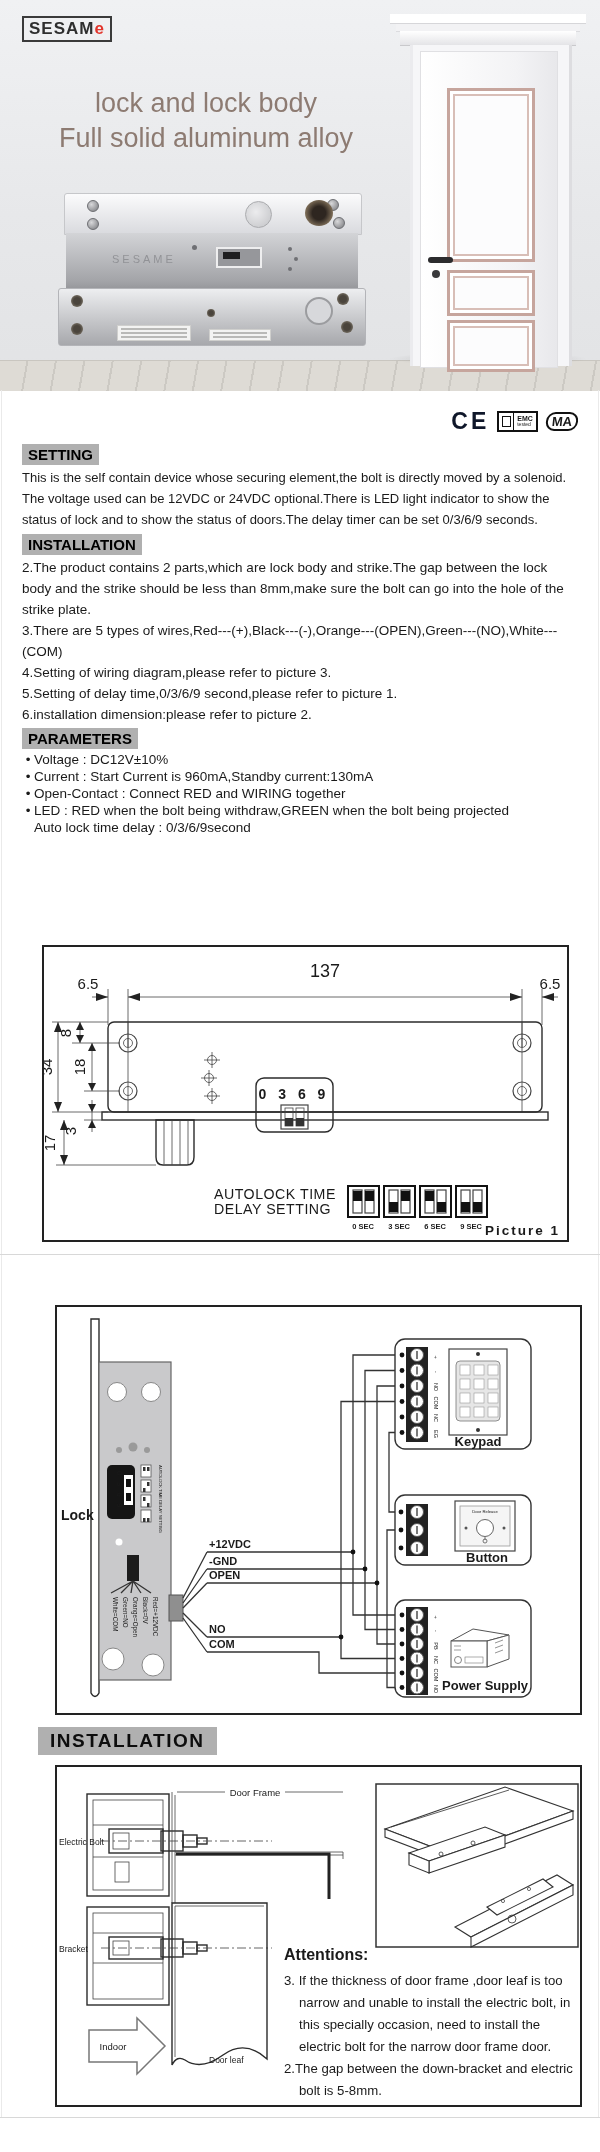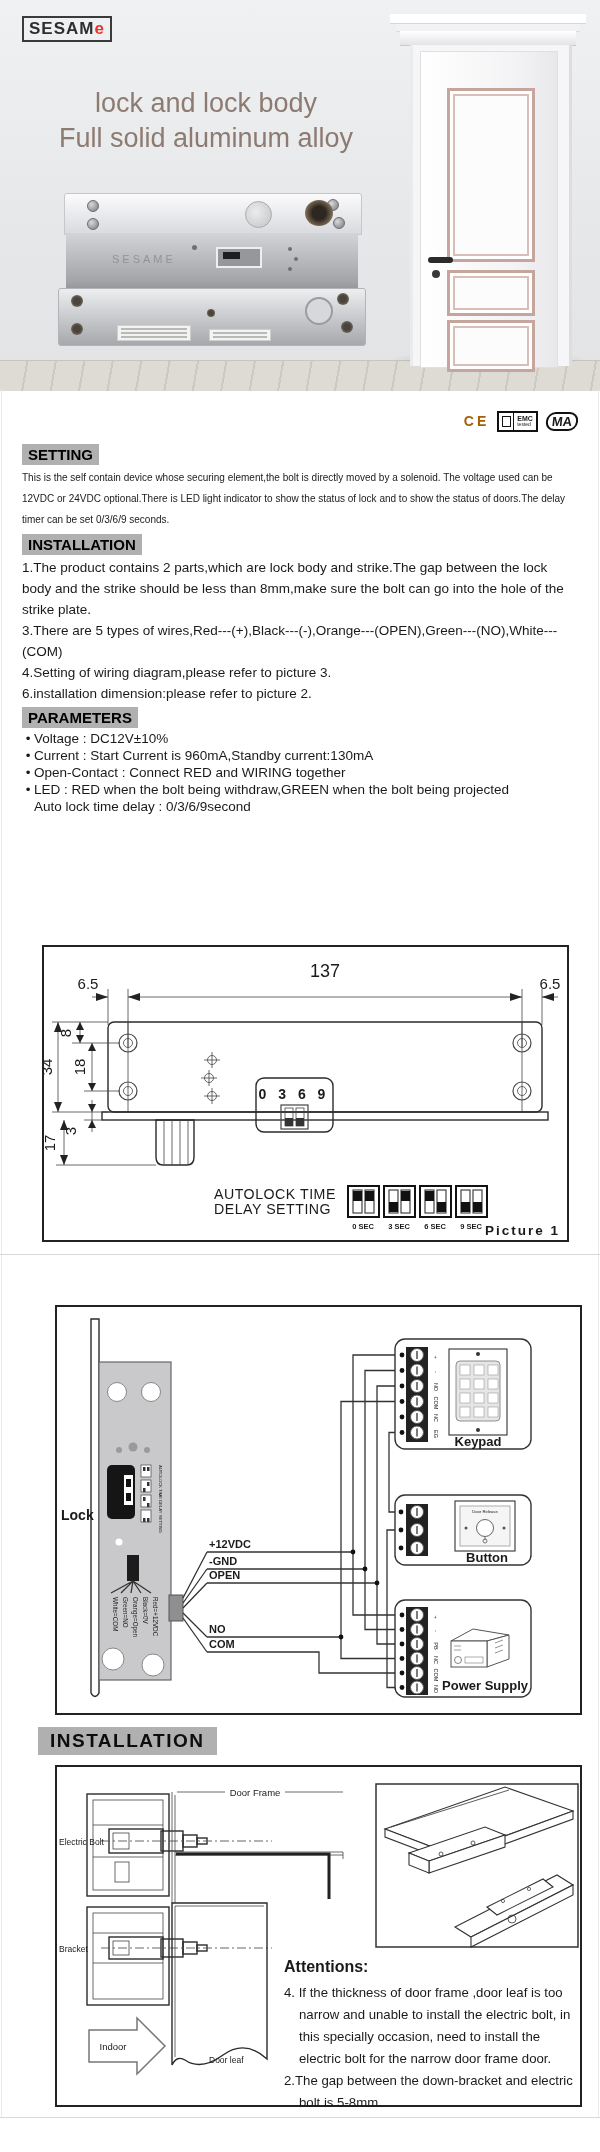--- a/index.html
+++ b/index.html
@@ -59,43 +59,43 @@
   .p3{left:57px;top:306px;width:82px;height:46px;}
   .handle{position:absolute;left:38px;top:243px;width:25px;height:6px;background:#2b2b2d;border-radius:3px;}
   .knob{position:absolute;left:42px;top:256px;width:8px;height:8px;background:#39393b;border-radius:50%;}
   .doorshadow{position:absolute;left:388px;top:352px;width:200px;height:14px;border-radius:50%;
               background:radial-gradient(ellipse at center,rgba(60,60,60,.25),rgba(60,60,60,0) 70%);}
   
   .side{position:absolute;width:1px;background:#eaeaea;top:390px;height:1728px;}
   .divider{position:absolute;left:0;width:600px;height:1px;background:#d8d8d8;}
   .doc{position:absolute;left:22px;top:408px;width:556px;height:535px;overflow:hidden;}
   .certs{height:26px;margin-bottom:10px;display:flex;justify-content:flex-end;align-items:center;gap:8px;}
-  .ce{font-weight:bold;font-size:14px;letter-spacing:3px;color:#a16207;}
+  .ce{font-weight:bold;font-size:23px;letter-spacing:3px;color:#0f172a;}
   .cert-emc{display:inline-flex;border:2px solid #111;height:17px;align-items:stretch;}
   .cert-emc .m1{width:14px;border-right:1px solid #111;display:flex;align-items:center;justify-content:center;}
   .cert-emc .m1 i{display:block;width:7px;height:9px;border:1.5px solid #111;}
   .cert-emc .m2{padding:0 3px;display:flex;flex-direction:column;justify-content:center;line-height:1;}
   .cert-emc .m2 b{font-size:7px;} .cert-emc .m2 s{font-size:5px;text-decoration:none;}
   .cert-ma{border:2.5px solid #111;border-radius:9px;padding:0 4px;font-weight:bold;font-size:13px;
            transform:skewX(-6deg);}
   .title{text-align:center;font-family:"Liberation Serif",serif;font-weight:bold;font-size:23px;
          line-height:26px;margin-bottom:24px;color:#000;}
   .badge{display:table;background:#b0b0b0;color:#000;font-weight:bold;font-size:15px;
          line-height:19px;padding:1px 6px;margin-bottom:2px;}
-  .body-t{font-size:10px;line-height:21px;margin-bottom:4px;}
+  .body-t{font-size:13px;line-height:21px;margin-bottom:4px;}
   .item{font-size:13.5px;line-height:21px;}
   .params{margin-top:2px;}
   .prow{font-size:13.5px;line-height:17px;display:flex;}
   .prow .b{width:12px;text-align:center;} .prow .pt{flex:1;}
   
   .diagbox{position:absolute;border:2px solid #222;background:#fff;}
   .bigbadge{position:absolute;background:#b0b0b0;color:#0d0d0d;font-weight:bold;font-size:19px;
             letter-spacing:1.5px;line-height:24px;padding:2px 12px;}
   .attn{position:absolute;left:284px;top:1946px;width:292px;}
-  .attn h4{margin:12px 0 6px 0;font-size:16px;}
+  .attn h4{margin:0 0 6px 0;font-size:16px;}
   .attn p{margin:0;font-size:13.2px;line-height:22px;padding-left:15px;text-indent:-15px;}
   svg text{font-family:"Liberation Sans",sans-serif;fill:#1a1a1a;}
   .tl{stroke:#2b2b2b;stroke-width:1.4;fill:none;}
   .thin{stroke:#444;stroke-width:0.8;fill:none;}
   .wire{stroke:#333;stroke-width:1.3;fill:none;}
 </style>
 </head>
 <body>
 
 <div class="page">
@@ -181,23 +181,24 @@
             <s>tested</s>
           </span>
         </span>
       <span class="cert-ma">MA</span>
     </div>
 
     <div class="badge">SETTING</div>
     <div class="body-t">This is the self contain device whose securing element,the bolt is directly moved by a solenoid. The voltage used can be 12VDC or 24VDC optional.There is LED light indicator to show the status of lock and to show the status of doors.The delay timer can be set 0/3/6/9 seconds.</div>
 
     <div class="badge">INSTALLATION</div>
-    <div class="item">1.The product contains 2 parts,which are lock body and strike.The gap between the lock body and the strike should be less than 8mm,make sure the bolt can go into the hole of the strike plate.</div>
+    <div class="item">2.The product contains 2 parts,which are lock body and strike.The gap between the lock body and the strike should be less than 8mm,make sure the bolt can go into the hole of the strike plate.</div>
     <div class="item">3.There are 5 types of wires,Red---(+),Black---(-),Orange---(OPEN),Green---(NO),White---(COM)</div>
     <div class="item">4.Setting of wiring diagram,please refer to picture 3.</div>
+    <div class="item">5.Setting of delay time,0/3/6/9 second,please refer to picture 1.</div>
     <div class="item">6.installation dimension:please refer to picture 2.</div>
 
     <div class="badge" style="margin-top:3px">PARAMETERS</div>
     <div class="params">
       <div class="prow">
           <span class="b">•</span>
           <span class="pt">Voltage : DC12V±10%</span>
         </div>
       <div class="prow">
           <span class="b">•</span>
@@ -555,17 +556,17 @@
       <polygon points="430,140 486,112 496,120 440,148" fill="#fff" stroke="#333" stroke-width="1.1"></polygon>
       <circle cx="446" cy="134" r="1.6" fill="none" stroke="#333" stroke-width=".7"></circle>
       <circle cx="472" cy="122" r="1.6" fill="none" stroke="#333" stroke-width=".7"></circle>
       <circle cx="455" cy="152" r="4" fill="none" stroke="#333" stroke-width=".8"></circle>
     </g>
   </svg>
   </div>
 
   <div class="attn">
     <h4>Attentions:</h4>
-    <p>4. If the thickness of door frame ,door leaf is too narrow and unable to install the electric bolt, in this specially occasion, need to install the electric bolt for the narrow door frame door.</p>
+    <p>3. If the thickness of door frame ,door leaf is too narrow and unable to install the electric bolt, in this specially occasion, need to install the electric bolt for the narrow door frame door.</p>
     <p>2.The gap between the down-bracket and electric bolt is 5-8mm.</p>
   </div>
 
 </div>
 
 </body></html>

